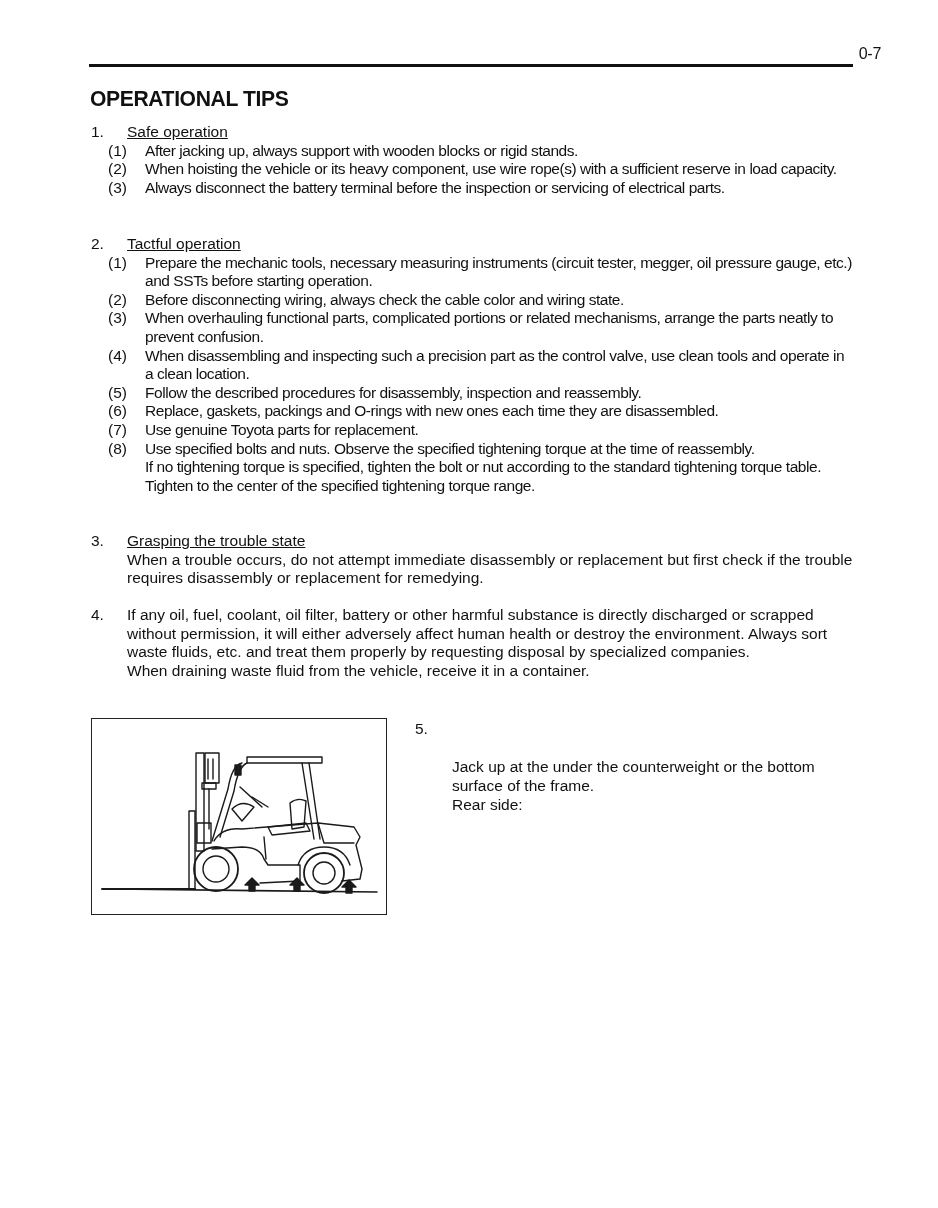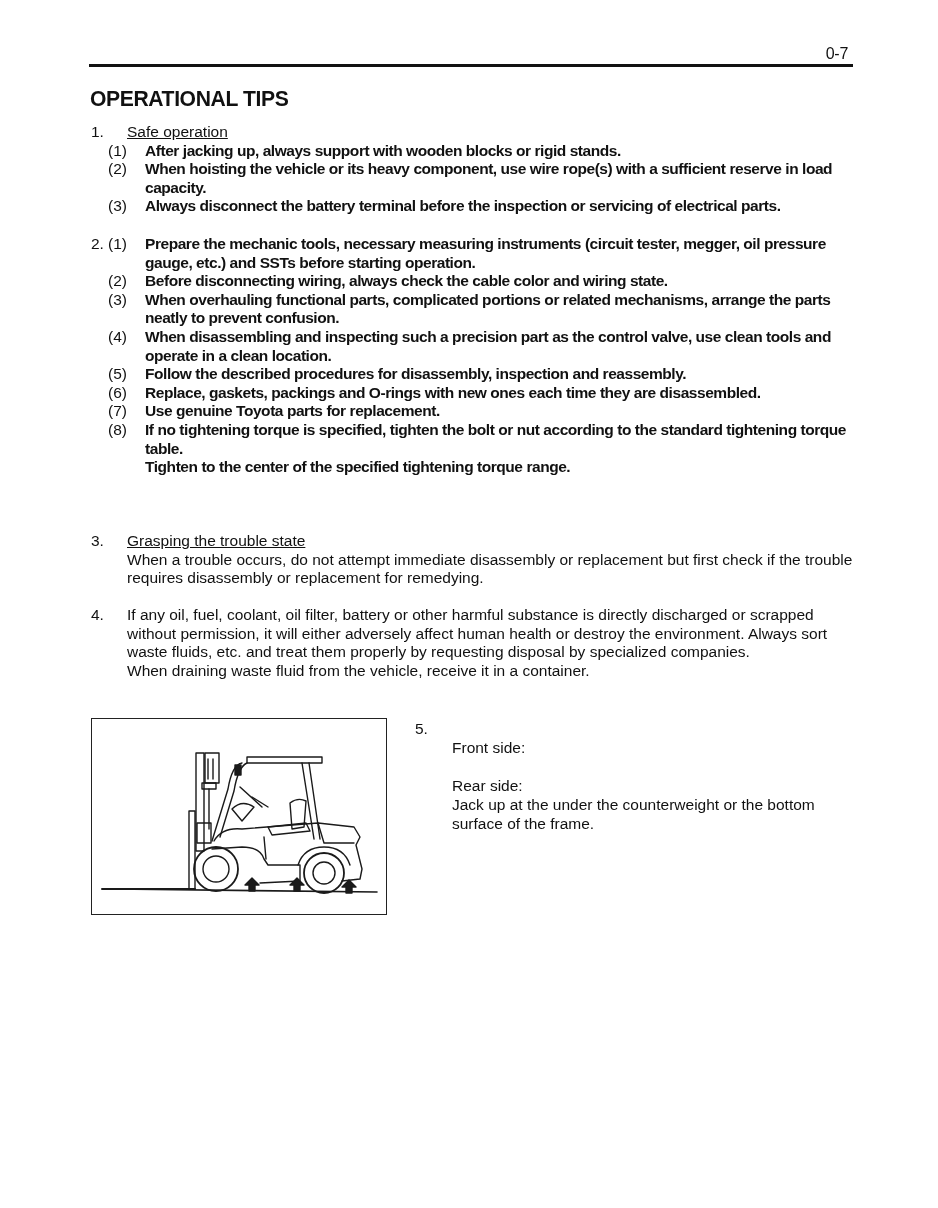--- a/index.html
+++ b/index.html
@@ -1,21 +1,21 @@
 <!DOCTYPE html>
 <html><head>
 <meta charset="utf-8">
 <style>
   html, body { margin: 0; padding: 0; background: #ffffff; }
   body {
     width: 938px; height: 1208px; position: relative; overflow: hidden;
     font-family: "Liberation Sans", sans-serif; color: #111111;
   }
   .page-num {
-    position: absolute; left: 816px; top: 45px; width: 32px; text-align: right;
+    position: absolute; left: 849px; top: 45px; width: 32px; text-align: right;
     font-size: 16px; letter-spacing: -0.3px;
   }
   .rule {
     position: absolute; left: 89px; top: 64px; width: 764px; height: 3px;
     background: #111111;
   }
   .title {
     position: absolute; left: 90px; top: 86px;
     font-size: 22px; font-weight: bold; letter-spacing: -0.4px;
     transform: scaleX(0.96); transform-origin: left;
@@ -23,21 +23,21 @@
   .sec {
     position: absolute; left: 90px; width: 764px;
     font-size: 15.5px; line-height: 18.6px;
   }
   .sec .num { position: absolute; left: 1px; }
   .sec .head { margin-left: 37px; text-decoration: underline; }
   .sec .para { margin-left: 37px; }
   .cond { letter-spacing: -0.45px; }
   .sub { position: relative; padding-left: 55px; }
   .sub .snum { position: absolute; left: 18px; top: 0; }
-  .sub .stext { display: block; font-weight: bold; }
+  .sub .stext { display: block; }
   .figure {
     position: absolute; left: 91px; top: 718px; width: 296px; height: 197px;
     border: 1.5px solid #222222; box-sizing: border-box;
   }
   .figure svg { position: absolute; left: 0; top: 0; }
   .jack {
     position: absolute; left: 415px; top: 719px; width: 440px;
     font-size: 15.5px; line-height: 19px;
   }
   .jack .num { position: absolute; left: 0; }
@@ -63,20 +63,21 @@
     <span class="stext cond">When hoisting the vehicle or its heavy component, use wire rope(s) with a sufficient reserve in load capacity.</span>
   </div>
   <div class="sub">
     <span class="snum">(3)</span>
     <span class="stext cond">Always disconnect the battery terminal before the inspection or servicing of electrical parts.</span>
   </div>
 </div>
 
 <div class="sec" style="top:235px;">
   <span class="num">2.</span>
+  <div class="head">Tactful operation</div>
   <div class="sub">
     <span class="snum">(1)</span>
     <span class="stext cond">Prepare the mechanic tools, necessary measuring instruments (circuit tester, megger, oil pressure gauge, etc.) and SSTs before starting operation.</span>
   </div>
   <div class="sub">
     <span class="snum">(2)</span>
     <span class="stext cond">Before disconnecting wiring, always check the cable color and wiring state.</span>
   </div>
   <div class="sub">
     <span class="snum">(3)</span>
@@ -93,20 +94,21 @@
   <div class="sub">
     <span class="snum">(6)</span>
     <span class="stext cond">Replace, gaskets, packings and O-rings with new ones each time they are disassembled.</span>
   </div>
   <div class="sub">
     <span class="snum">(7)</span>
     <span class="stext cond">Use genuine Toyota parts for replacement.</span>
   </div>
   <div class="sub">
     <span class="snum">(8)</span>
+    <span class="stext cond">Use specified bolts and nuts. Observe the specified tightening torque at the time of reassembly.</span>
     <span class="stext cond">If no tightening torque is specified, tighten the bolt or nut according to the standard tightening torque table.</span>
     <span class="stext cond">Tighten to the center of the specified tightening torque range.</span>
   </div>
 </div>
 
 <div class="sec" style="top:532px;">
   <span class="num">3.</span>
   <div class="head">Grasping the trouble state</div>
   <div class="para">When a trouble occurs, do not attempt immediate disassembly or replacement but first check if the trouble requires disassembly or replacement for remedying.</div>
 </div>
@@ -165,18 +167,17 @@
     <path d="M157 172 L157 166 L153 166 L160 159 L167 166 L163 166 L163 172 Z" fill="#1a1a1a"></path>
     <path d="M202 172 L202 166 L198 166 L205 159 L212 166 L208 166 L208 172 Z" fill="#1a1a1a"></path>
     <path d="M254 174 L254 168 L250 168 L257 161 L264 168 L260 168 L260 174 Z" fill="#1a1a1a"></path>
   </svg>
 </div>
 
 <div class="jack">
   <span class="num">5.</span>
   <div class="body">
     <div class="gap"></div>
-    <div>Front side:</div>
     <div class="gap"></div>
+    <div>Jack up at the under the counterweight or the bottom surface of the frame.</div>
     <div>Rear side:</div>
-    <div>Jack up at the under the counterweight or the bottom surface of the frame.</div>
   </div>
 </div>
 
 </body></html>

